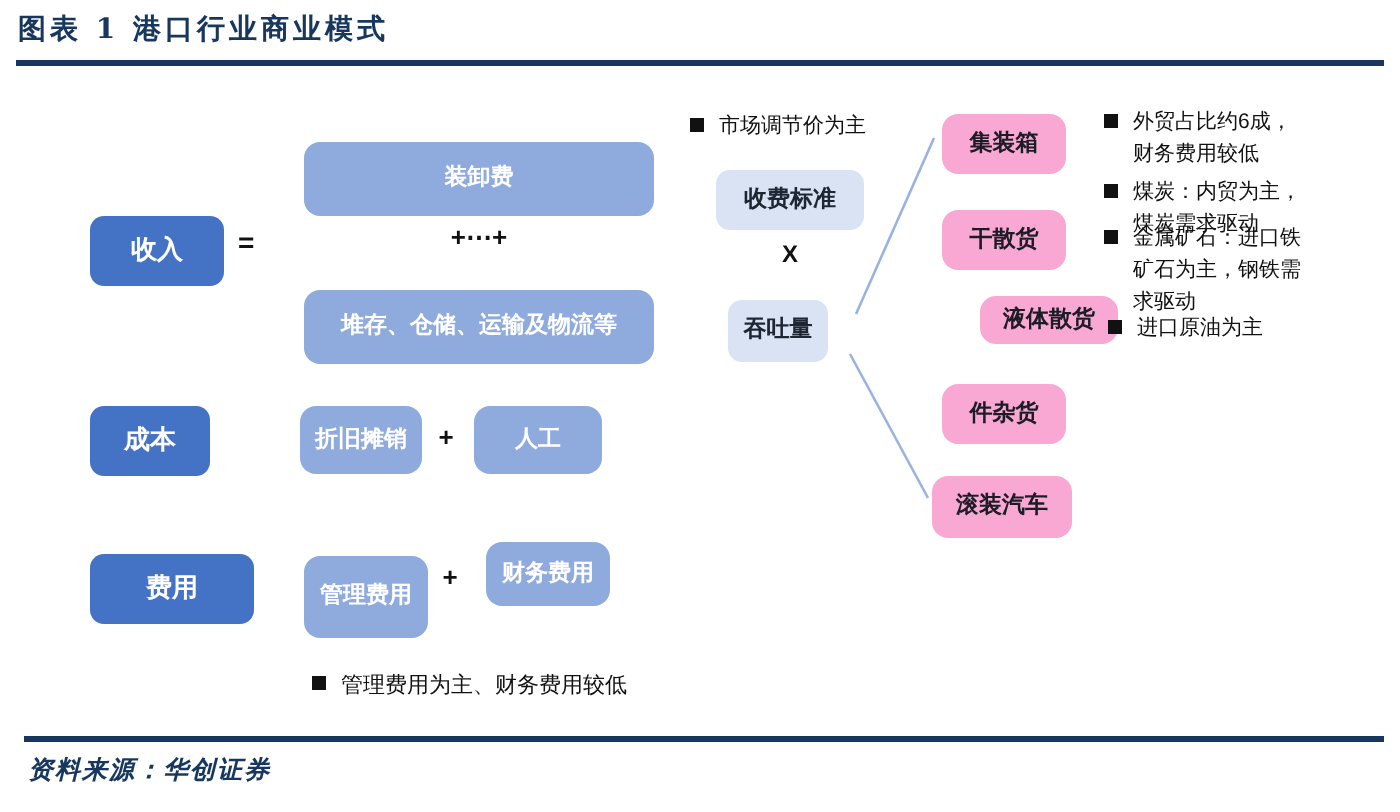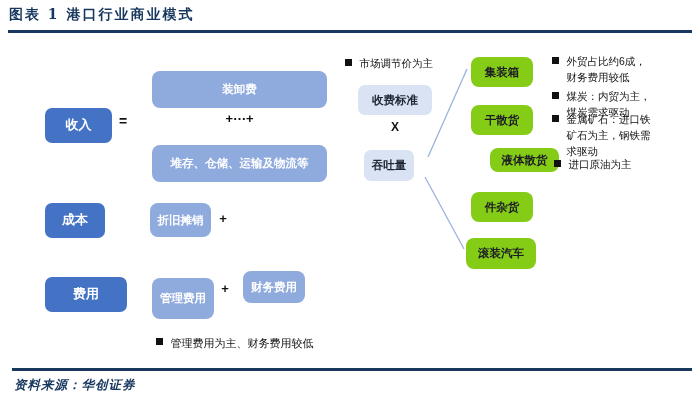--- a/index.html
+++ b/index.html
@@ -16,21 +16,21 @@
   .title-rule{
     position:absolute;left:8px;top:30px;width:684px;height:3px;background:#17375e;
   }
   .box{
     position:absolute;display:flex;align-items:center;justify-content:center;
     font-weight:bold;text-align:center;line-height:1.1;
   }
   .box-dark{background:#4472c4;color:#ffffff;border-radius:7px;font-size:13px;}
   .box-mid{background:#8faadc;color:#ffffff;border-radius:8px;font-size:11.5px;}
   .box-light{background:#dae3f3;color:#1f2633;border-radius:7px;font-size:11.5px;}
-  .box-gray{background:#84cc16;color:#1c1c26;border-radius:8px;font-size:11.5px;}
+  .box-gray{background:#f9a8d4;color:#1c1c26;border-radius:8px;font-size:11.5px;}
   .op{
     position:absolute;color:#111111;font-weight:bold;font-size:13px;
     text-align:center;white-space:nowrap;
   }
   .bullet-row{
     position:absolute;display:flex;align-items:flex-start;color:#111111;
   }
   .sq{
     flex:0 0 auto;width:6.5px;height:6.5px;background:#111111;margin-top:3px;margin-right:8px;
   }
@@ -60,20 +60,21 @@
 
   <div class="box box-dark" style="left:45px;top:108px;width:67px;height:35px">收入</div>
   <div class="op" style="left:119px;top:113px;font-size:14px">=</div>
   <div class="box box-mid" style="left:152px;top:71px;width:175px;height:37px">装卸费</div>
   <div class="op" style="left:152px;top:111px;width:175px">+⋯+</div>
   <div class="box box-mid" style="left:152px;top:145px;width:175px;height:37px">堆存、仓储、运输及物流等</div>
 
   <div class="box box-dark" style="left:45px;top:203px;width:60px;height:35px">成本</div>
   <div class="box box-mid" style="left:150px;top:203px;width:61px;height:34px">折旧摊销</div>
   <div class="op" style="left:216px;top:211px;width:14px">+</div>
+  <div class="box box-mid" style="left:237px;top:203px;width:64px;height:34px">人工</div>
 
   <div class="box box-dark" style="left:45px;top:277px;width:82px;height:35px">费用</div>
   <div class="box box-mid" style="left:152px;top:278px;width:62px;height:41px">管理费用</div>
   <div class="op" style="left:218px;top:281px;width:14px">+</div>
   <div class="box box-mid" style="left:243px;top:271px;width:62px;height:32px">财务费用</div>
 
   <div class="bullet-row" style="left:345px;top:56px;width:120px">
     <span class="sq"></span>
     <span class="bullet-text" style="white-space:nowrap">市场调节价为主</span>
   </div>

